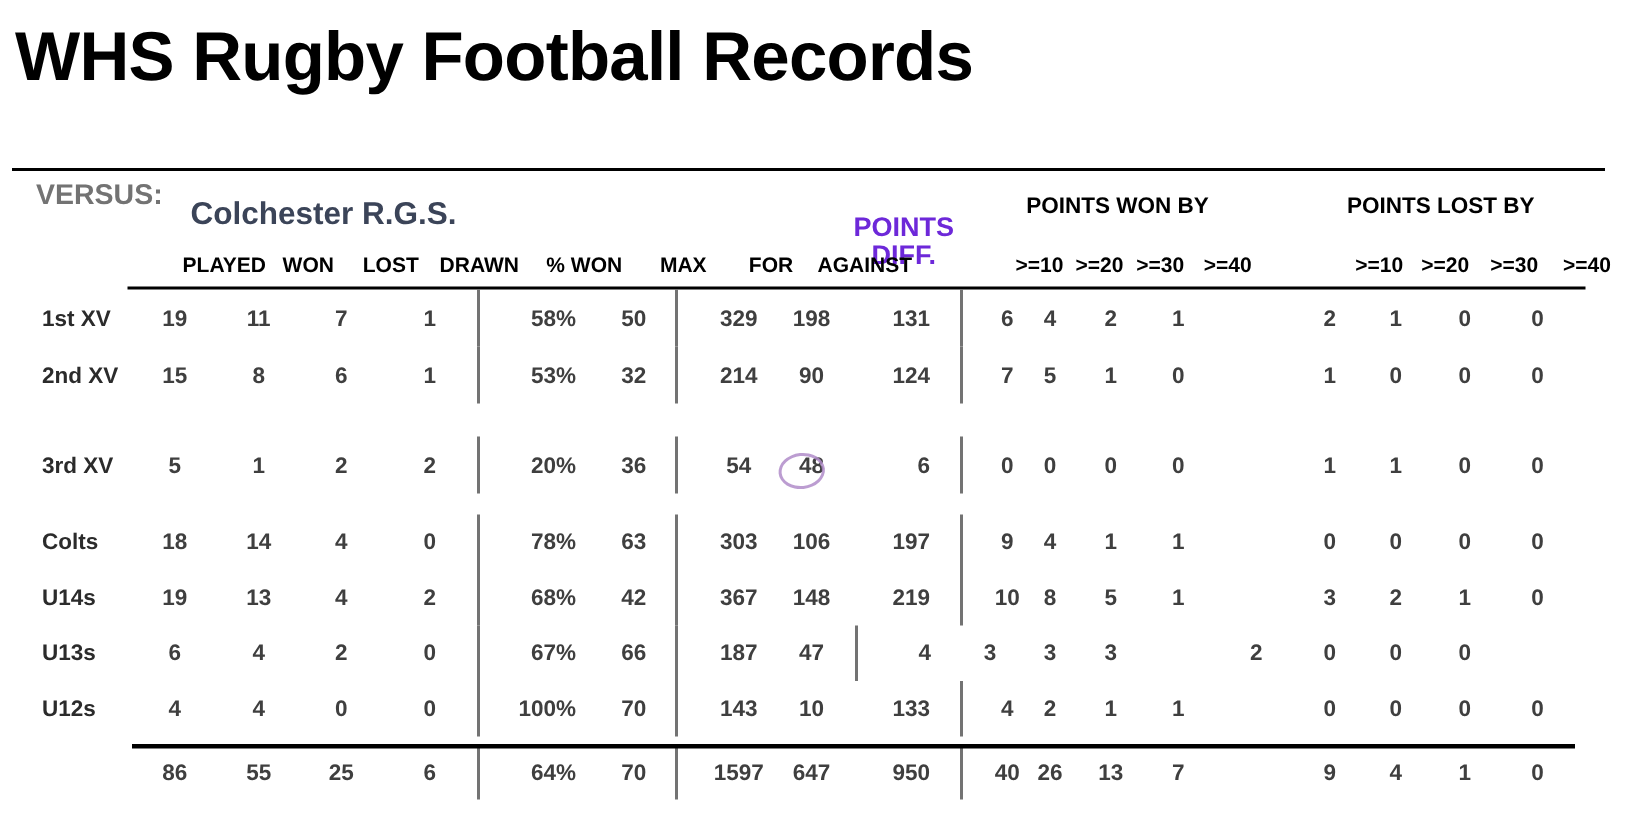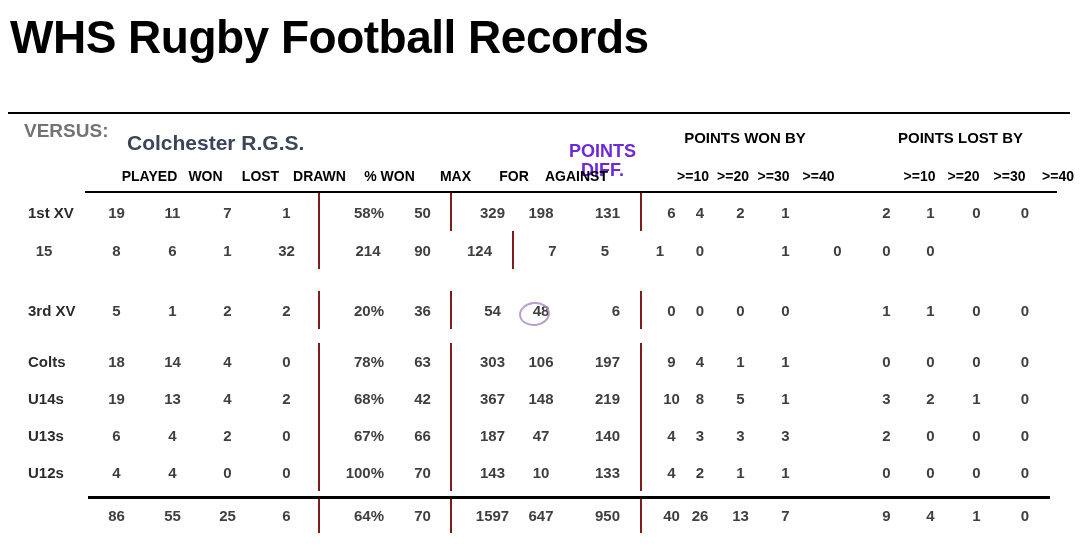--- a/index.html
+++ b/index.html
@@ -40,21 +40,21 @@
     font-size:15px;font-weight:700;color:var(--data-color);
   }
   .row:nth-child(3){margin-top:22px;}
   .row:nth-child(4){margin-top:14px;}
   .row:nth-child(n+4){height:37px;}
   .row.totals{margin-top:6px;height:36px;}
   .cell{text-align:center;align-self:stretch;display:flex;align-items:center;justify-content:center;}
   .cell.label{justify-content:flex-start;padding-left:28px;color:#2b2b2b;}
   .cell.pct{justify-content:flex-end;padding-right:11px;}
   .cell.diff{justify-content:flex-end;padding-right:20px;}
-  .cell.dv{border-left:2px solid #7f1d1d;padding-left:21px;}
+  .cell.dv{border-left:2px solid #737373;padding-left:21px;}
   .annotation-ellipse{
     position:absolute;left:519px;top:302px;width:27px;height:20px;
     border:2px solid var(--annotation-color);border-radius:50%;
     transform:rotate(-6deg);opacity:0.85;
   }
 </style>
 </head>
 <body>
 
 <div class="canvas">
@@ -116,24 +116,26 @@
     <div class="cell">2</div>
     <div class="cell">1</div>
     <div class="cell"></div>
     <div class="cell">2</div>
     <div class="cell">1</div>
     <div class="cell">0</div>
     <div class="cell">0</div>
     <div class="cell"></div>
   </div>
       <div class="row">
+    <div class="cell label">2nd XV</div>
     <div class="cell">15</div>
     <div class="cell">8</div>
     <div class="cell">6</div>
     <div class="cell">1</div>
+    <div class="cell pct dv">53%</div>
     <div class="cell">32</div>
     <div class="cell dv">214</div>
     <div class="cell">90</div>
     <div class="cell diff">124</div>
     <div class="cell dv">7</div>
     <div class="cell">5</div>
     <div class="cell">1</div>
     <div class="cell">0</div>
     <div class="cell"></div>
     <div class="cell">1</div>
@@ -211,21 +213,20 @@
       <div class="row">
     <div class="cell label">U13s</div>
     <div class="cell">6</div>
     <div class="cell">4</div>
     <div class="cell">2</div>
     <div class="cell">0</div>
     <div class="cell pct dv">67%</div>
     <div class="cell">66</div>
     <div class="cell dv">187</div>
     <div class="cell">47</div>
-    <div class="cell diff">140</div>
     <div class="cell dv">4</div>
     <div class="cell">3</div>
     <div class="cell">3</div>
     <div class="cell">3</div>
     <div class="cell"></div>
     <div class="cell">2</div>
     <div class="cell">0</div>
     <div class="cell">0</div>
     <div class="cell">0</div>
     <div class="cell"></div>

